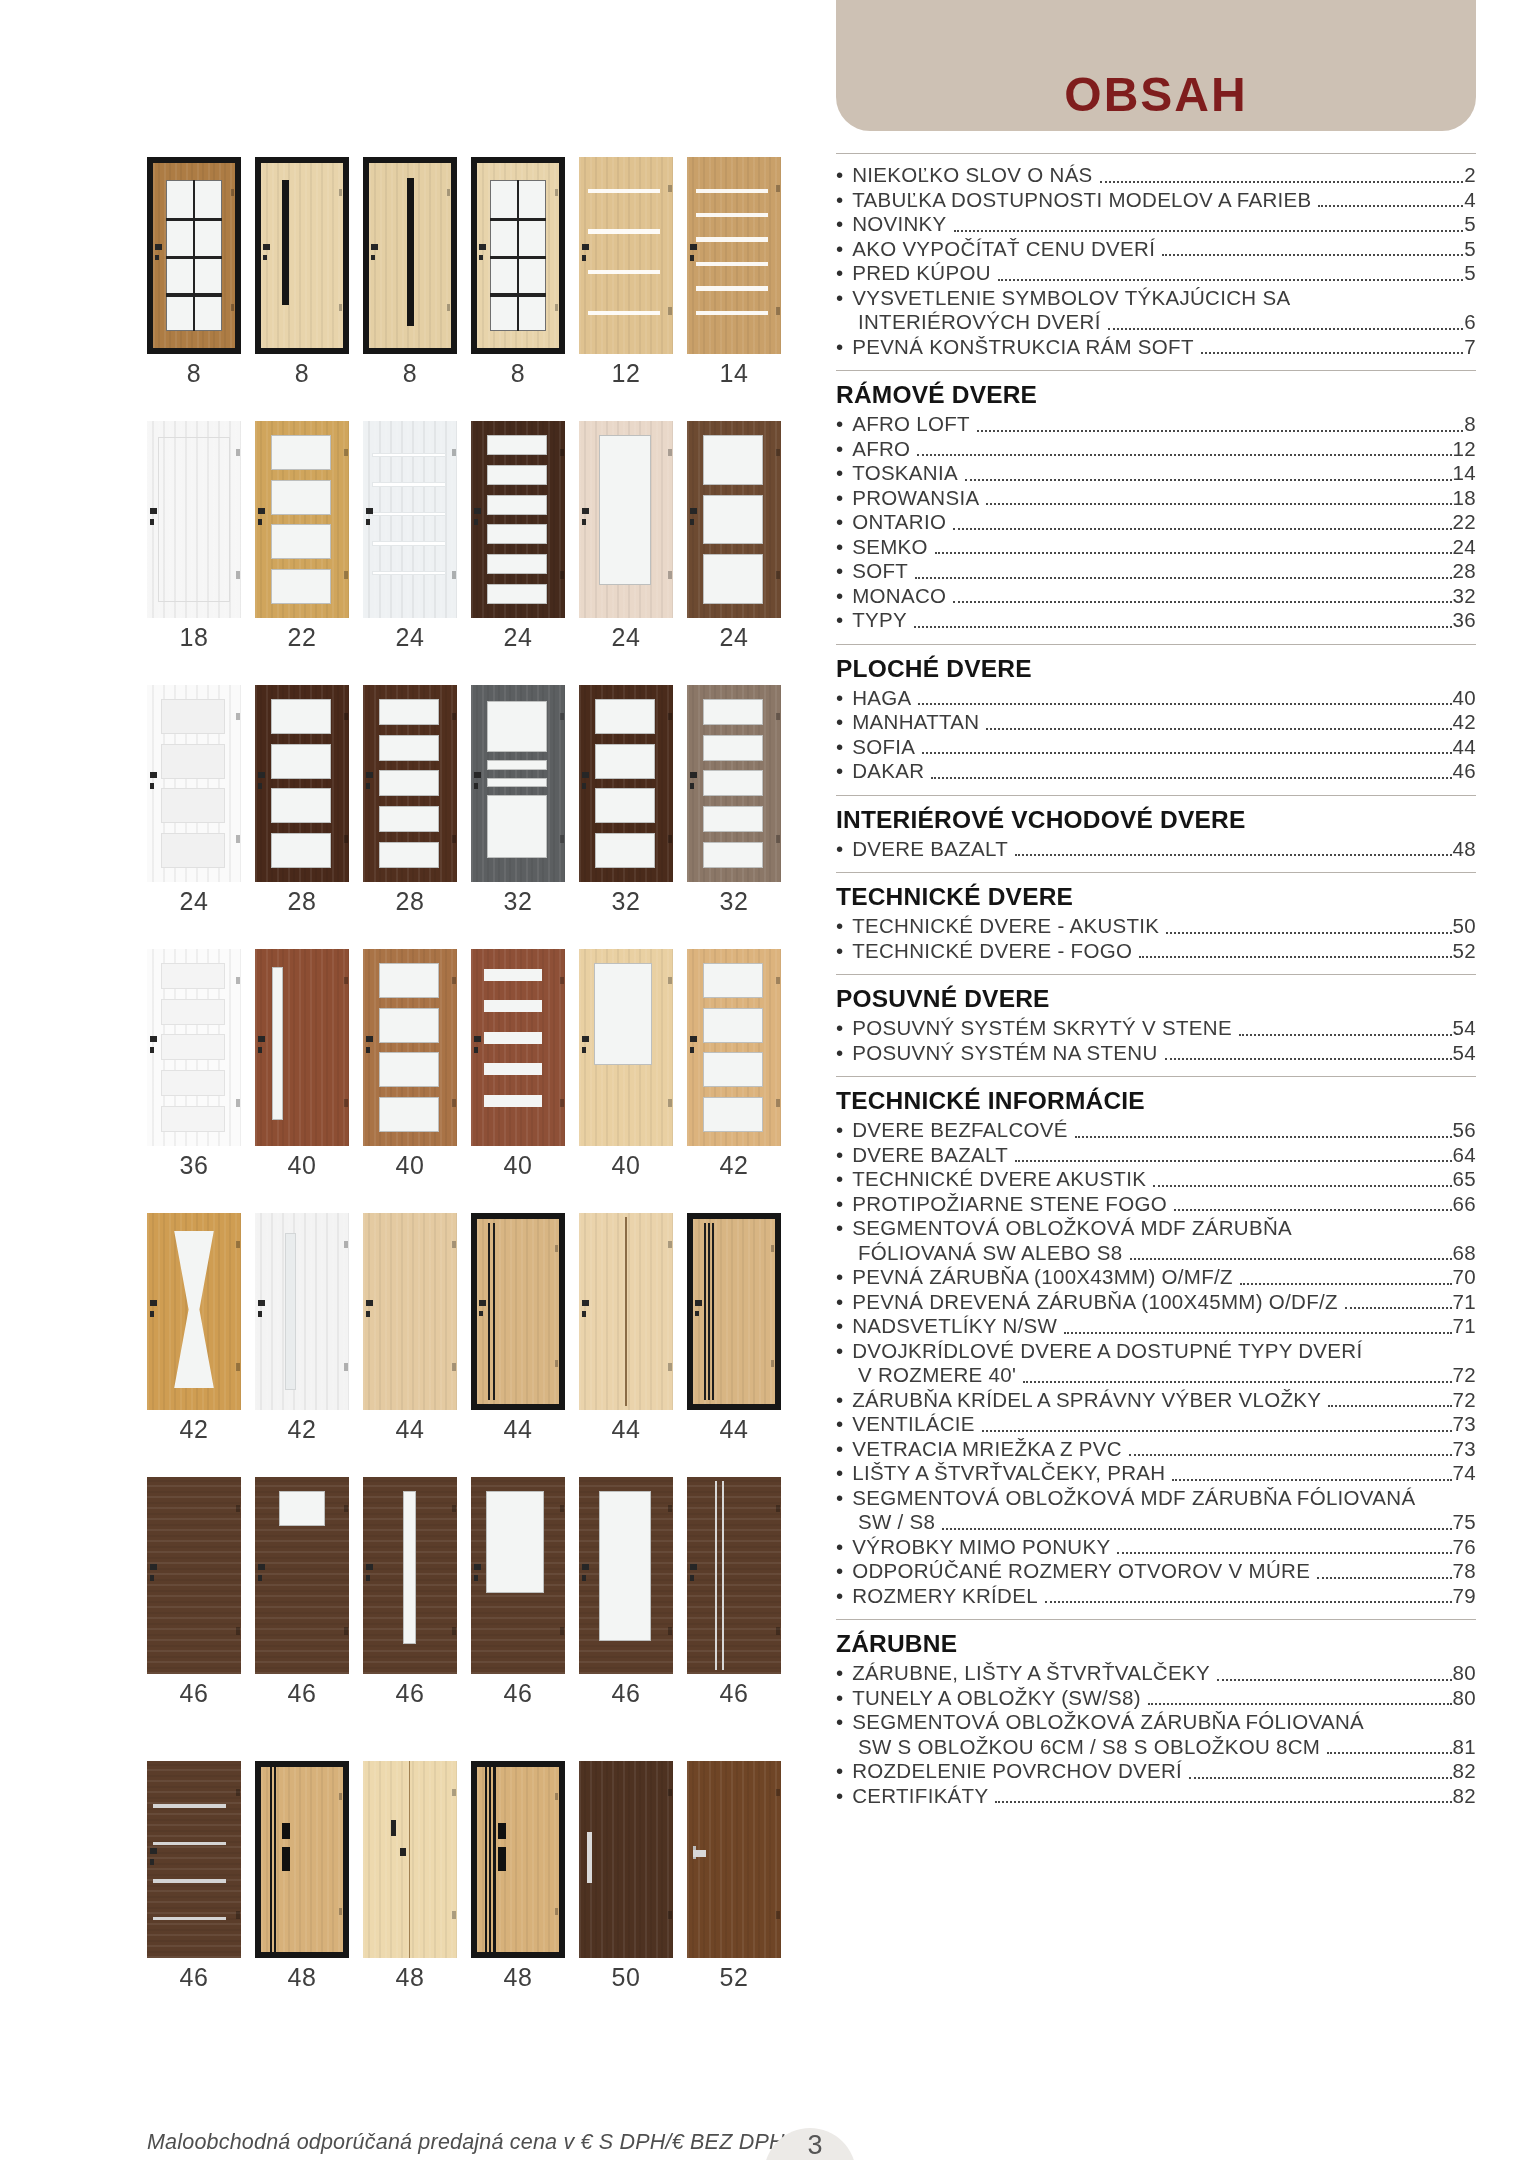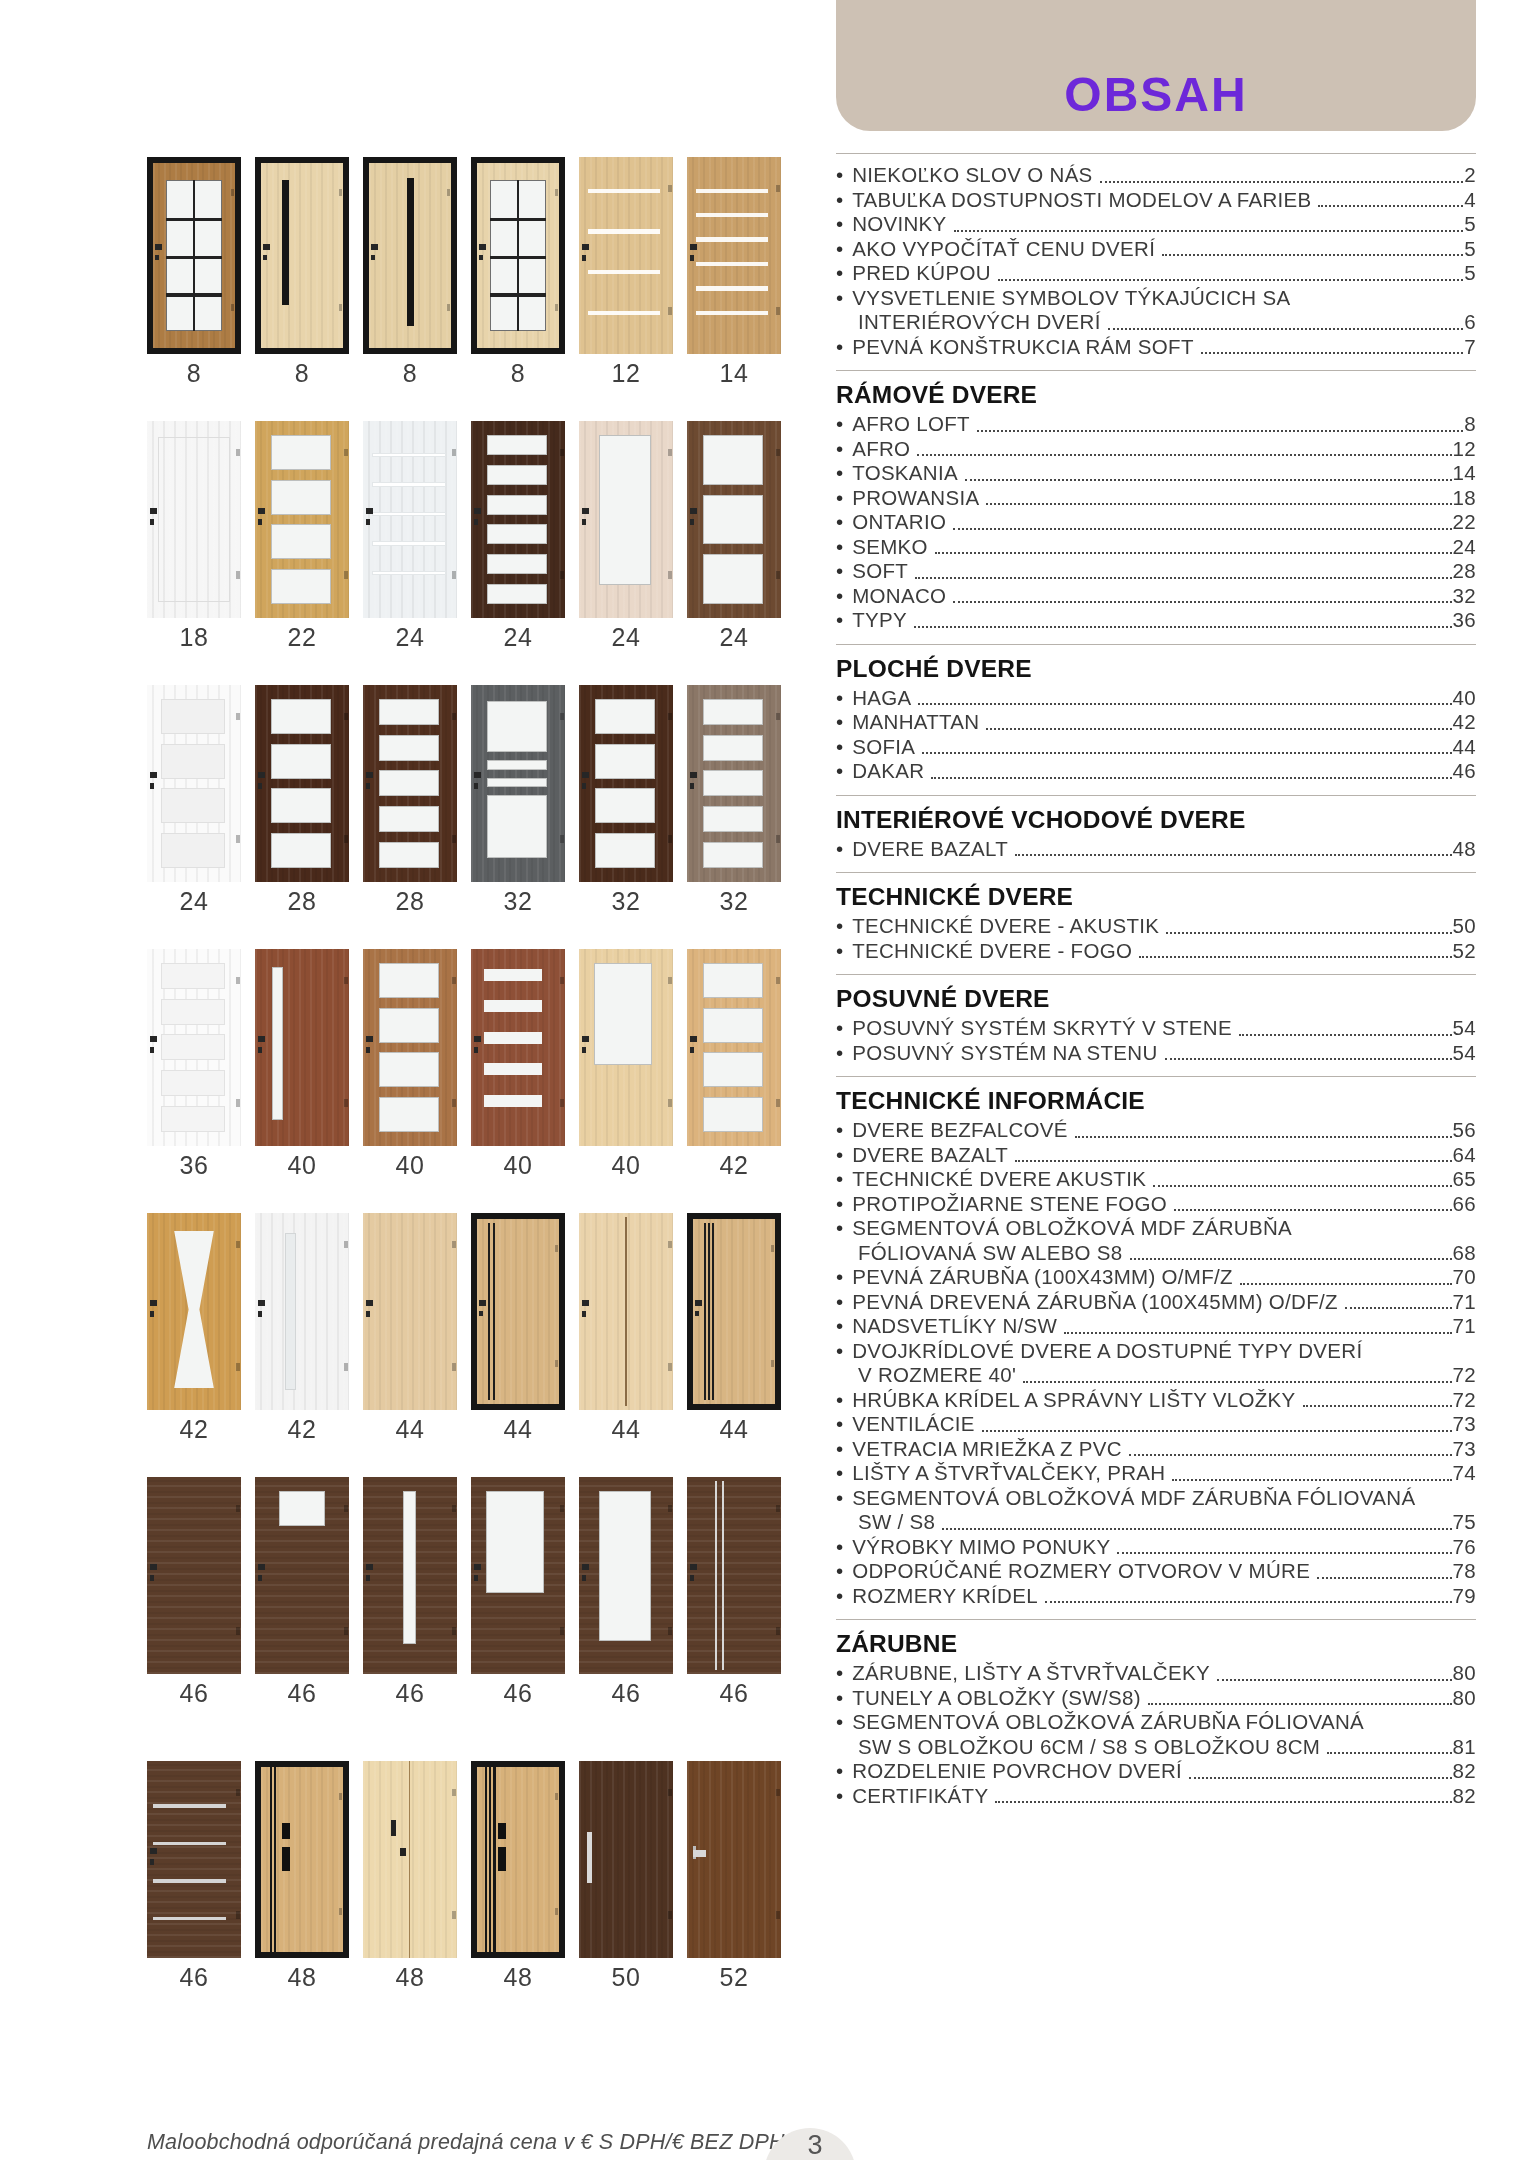--- a/index.html
+++ b/index.html
@@ -32,21 +32,21 @@
   
   .footer-note{position:absolute;left:147px;top:2130px;font-size:21.5px;font-style:italic;color:#4f4f4f;letter-spacing:0.2px;}
   .page-badge{position:absolute;left:764px;top:2128px;width:92px;height:92px;border-radius:50%;background:#eceae7;}
   .page-num{position:absolute;left:800px;top:2130px;width:30px;text-align:center;font-size:27px;color:#555555;}
 </style>
 </head>
 <body>
 
 <div id="page">
   <div class="hdr-box" style="background: rgb(205, 193, 180);">
-    <div class="hdr-title" style="color: #6d28d9;">OBSAH</div>
+    <div class="hdr-title" style="color: #7f1d1d;">OBSAH</div>
   </div>
 
   <div class="toc" id="toc">
       <div class="toc-section">
         <div class="sec-line"></div>
         <div class="trow">
           <span class="bullet">•</span>
           <span class="lbl">NIEKOĽKO SLOV O NÁS</span>
           <span class="dots"></span>
           <span class="pg">2</span>
@@ -277,21 +277,21 @@
           <span class="bullet">•</span>
           <span class="lbl">DVOJKRÍDLOVÉ DVERE A DOSTUPNÉ TYPY DVERÍ</span>
         </div>
         <div class="trow cont">
           <span class="lbl">V ROZMERE 40'</span>
           <span class="dots"></span>
           <span class="pg">72</span>
         </div>
         <div class="trow">
           <span class="bullet">•</span>
-          <span class="lbl">HRÚBKA KRÍDEL A SPRÁVNY LIŠTY VLOŽKY</span>
+          <span class="lbl">ZÁRUBŇA KRÍDEL A SPRÁVNY VÝBER VLOŽKY</span>
           <span class="dots"></span>
           <span class="pg">72</span>
         </div>
         <div class="trow">
           <span class="bullet">•</span>
           <span class="lbl">VENTILÁCIE</span>
           <span class="dots"></span>
           <span class="pg">73</span>
         </div>
         <div class="trow">

